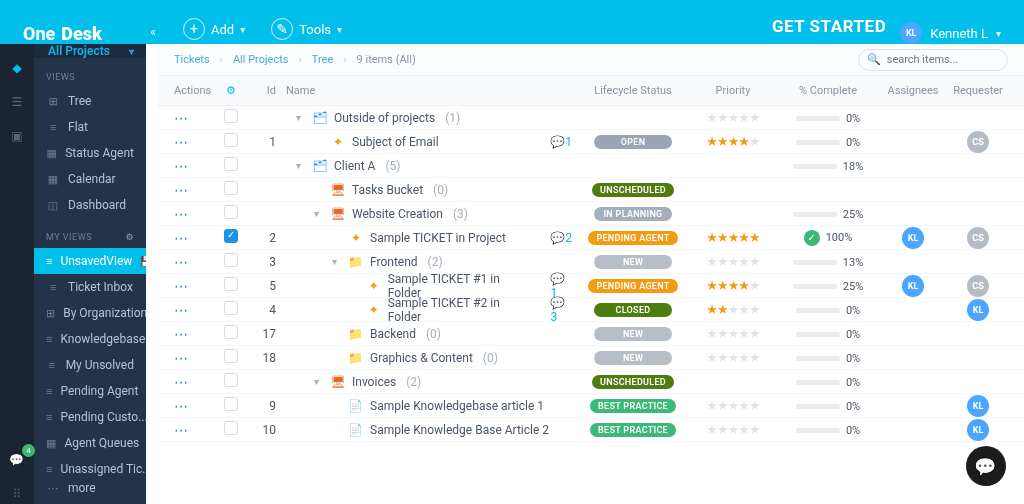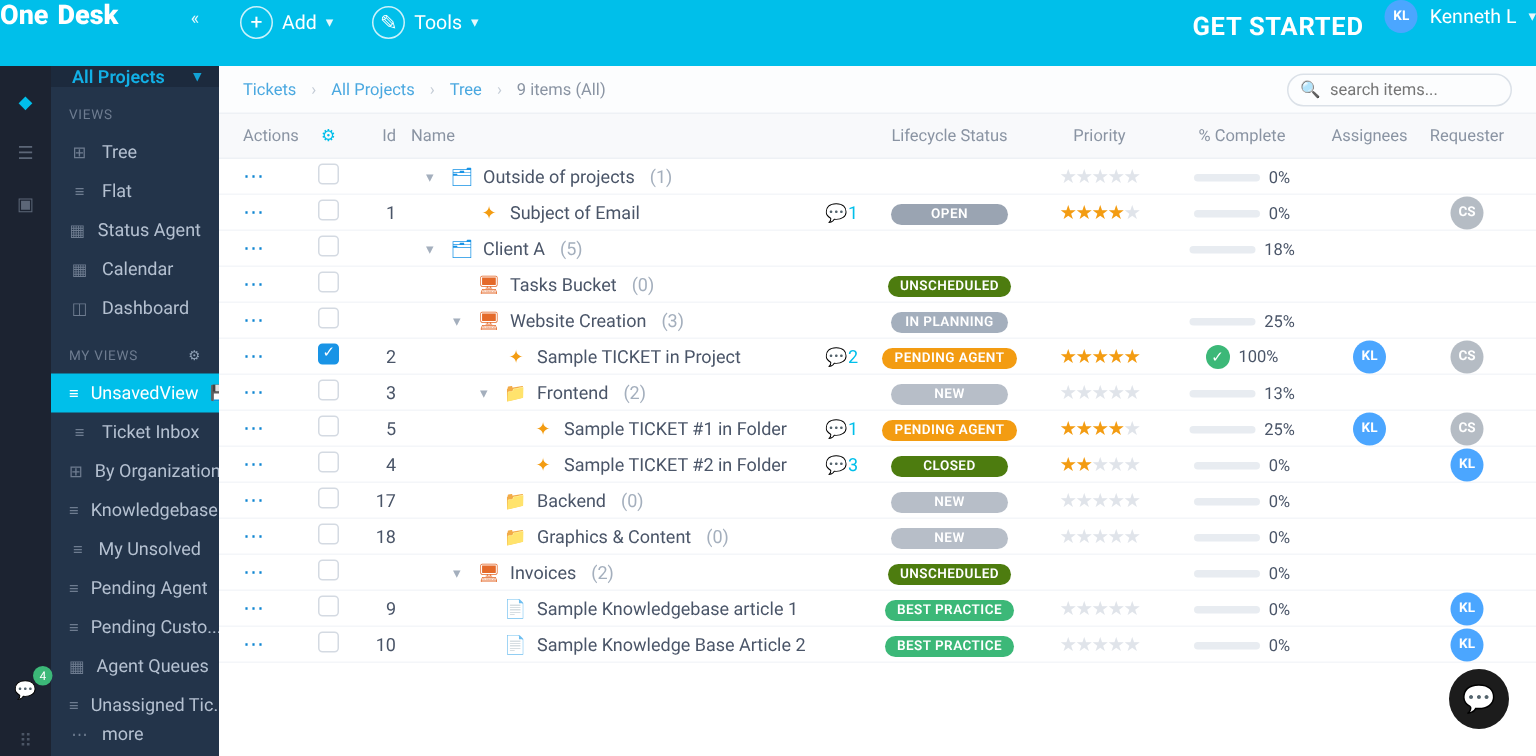--- a/index.html
+++ b/index.html
@@ -1,19 +1,19 @@
 <!DOCTYPE html>
 <html><head>
 <meta charset="utf-8">
 <style>
 * { margin: 0; padding: 0; box-sizing: border-box; font-family: -apple-system, "Segoe UI", Roboto, Arial, sans-serif; }
 body { width: 1024px; height: 504px; overflow: hidden; font-size: 12px; color: #4a5568; }
 
 
-.top-bar { height: 44px; background: #00BFEA; display: flex; align-items: flex-start; padding: 0 0; color: #fff; }
+.top-bar { height: 44px; background: #00BFEA; display: flex; align-items: flex-end; padding: 0 23px; color: #fff; }
 .brand { font-size: 18px; font-weight: 700; display: flex; align-items: center; gap: 6px; width: 118px; }
 .brand b:first-child { font-weight: 800; }
 .collapse-btn { width: 24px; height: 24px; display: inline-flex; align-items: center; justify-content: center; color: #fff; opacity: .9; cursor: pointer; }
 .top-actions { display: flex; align-items: center; gap: 10px; margin-left: 10px; }
 .top-btn { display: flex; align-items: center; gap: 6px; padding: 4px 8px; cursor: pointer; font-size: 13px; }
 .top-btn .plus, .top-btn .wrench { width: 22px; height: 22px; border: 1.5px solid rgba(255,255,255,.8); border-radius: 50%; display: inline-flex; align-items: center; justify-content: center; font-size: 14px; }
 .chev-d { font-size: 10px; opacity: .9; }
 .top-spacer { flex: 1; }
 .getstarted { font-size: 17px; font-weight: 700; letter-spacing: .5px; padding: 8px 14px; cursor: pointer; }
 .avatar { width: 22px; height: 22px; border-radius: 50%; display: inline-flex; align-items: center; justify-content: center; font-size: 9px; font-weight: 700; color: #fff; }
@@ -35,21 +35,21 @@
 .sb-top { height: 32px; display: flex; align-items: center; justify-content: space-between; padding: 0 12px 0 14px; color: #12B0E6; font-size: 12px; font-weight: 600; cursor: pointer; background: #1C2A3D; }
 .sb-section-h { font-size: 9px; color: #6E7C90; letter-spacing: .5px; padding: 14px 12px 6px; display: flex; justify-content: space-between; align-items: center; }
 .sb-item { display: flex; align-items: center; gap: 8px; padding: 6px 12px; font-size: 12px; cursor: pointer; white-space: nowrap; overflow: hidden; text-overflow: ellipsis; }
 .sb-item .mi { width: 14px; display: inline-flex; justify-content: center; color: #6E7C90; font-size: 11px; }
 .sb-item.active { background: #00BFEA; color: #fff; }
 .sb-item.active .mi { color: #fff; }
 .sb-item .trail { margin-left: auto; color: #fff; font-size: 10px; }
 .trial-bar { margin-top:auto; padding: 10px 12px 14px; }
 
 
-.content { flex: 1; display: flex; flex-direction: column; background: #fff; min-width: 0; }
+.content { flex: 1; display: flex; flex-direction: column; background: #fff; min-width: 0; margin-left: 12px; }
 .crumbbar { height: 32px; display: flex; align-items: center; padding: 0 16px; gap: 10px; color: #8a94a3; font-size: 11px; border-bottom: 1px solid #eef1f5; background: #fcfdfe; }
 .crumbbar a { color: #4aa8e0; text-decoration: none; }
 .crumb-sep { color: #c4ccd6; }
 .search { margin-left: auto; width: 150px; height: 22px; border: 1px solid #dbe1e8; border-radius: 11px; display: flex; align-items: center; padding: 0 8px; gap: 6px; color: #9aa4b2; }
 .search input { border: none; outline: none; font-size: 11px; flex: 1; background: transparent; }
 
 .thead { height: 30px; display: flex; align-items: center; padding: 0 16px; gap: 0; font-size: 11px; color: #8a94a3; border-bottom: 1px solid #eef1f5; background: #f8f9fb; }
 .col-act { width: 42px; }
 .col-gear { width: 30px; text-align: center; color: #00BFEA; }
 .col-id { width: 40px; text-align: right; padding-right: 10px; }

